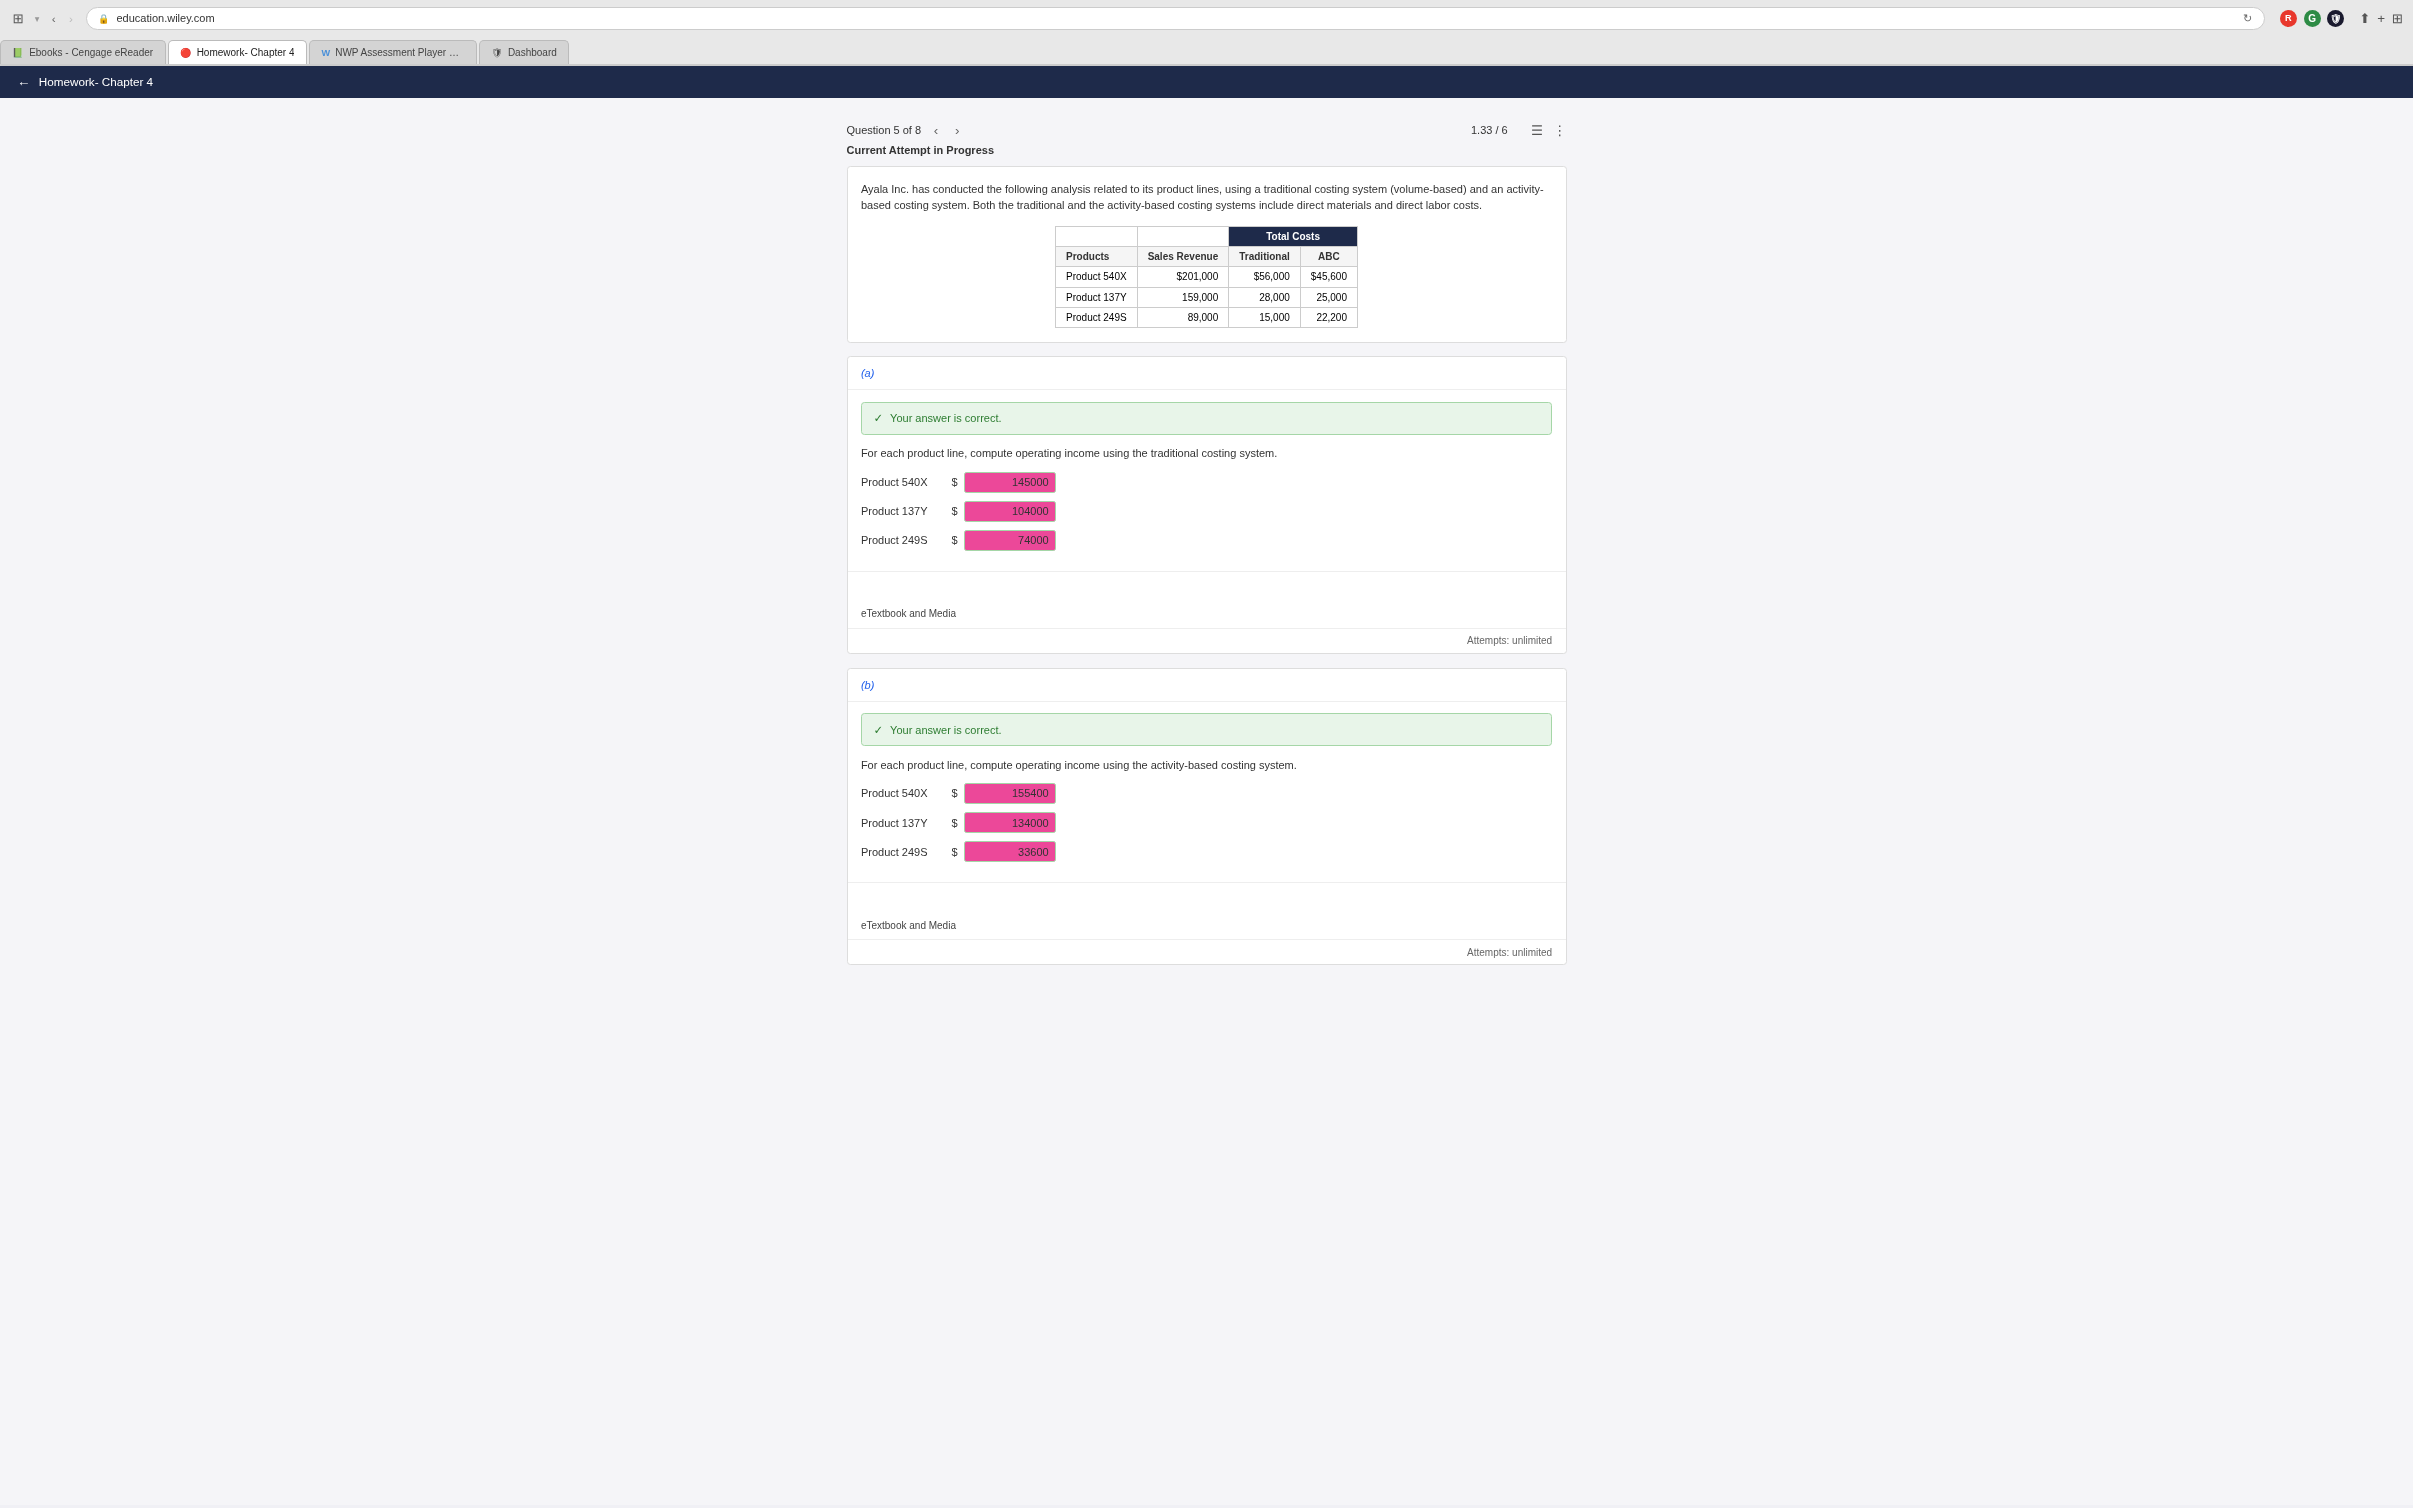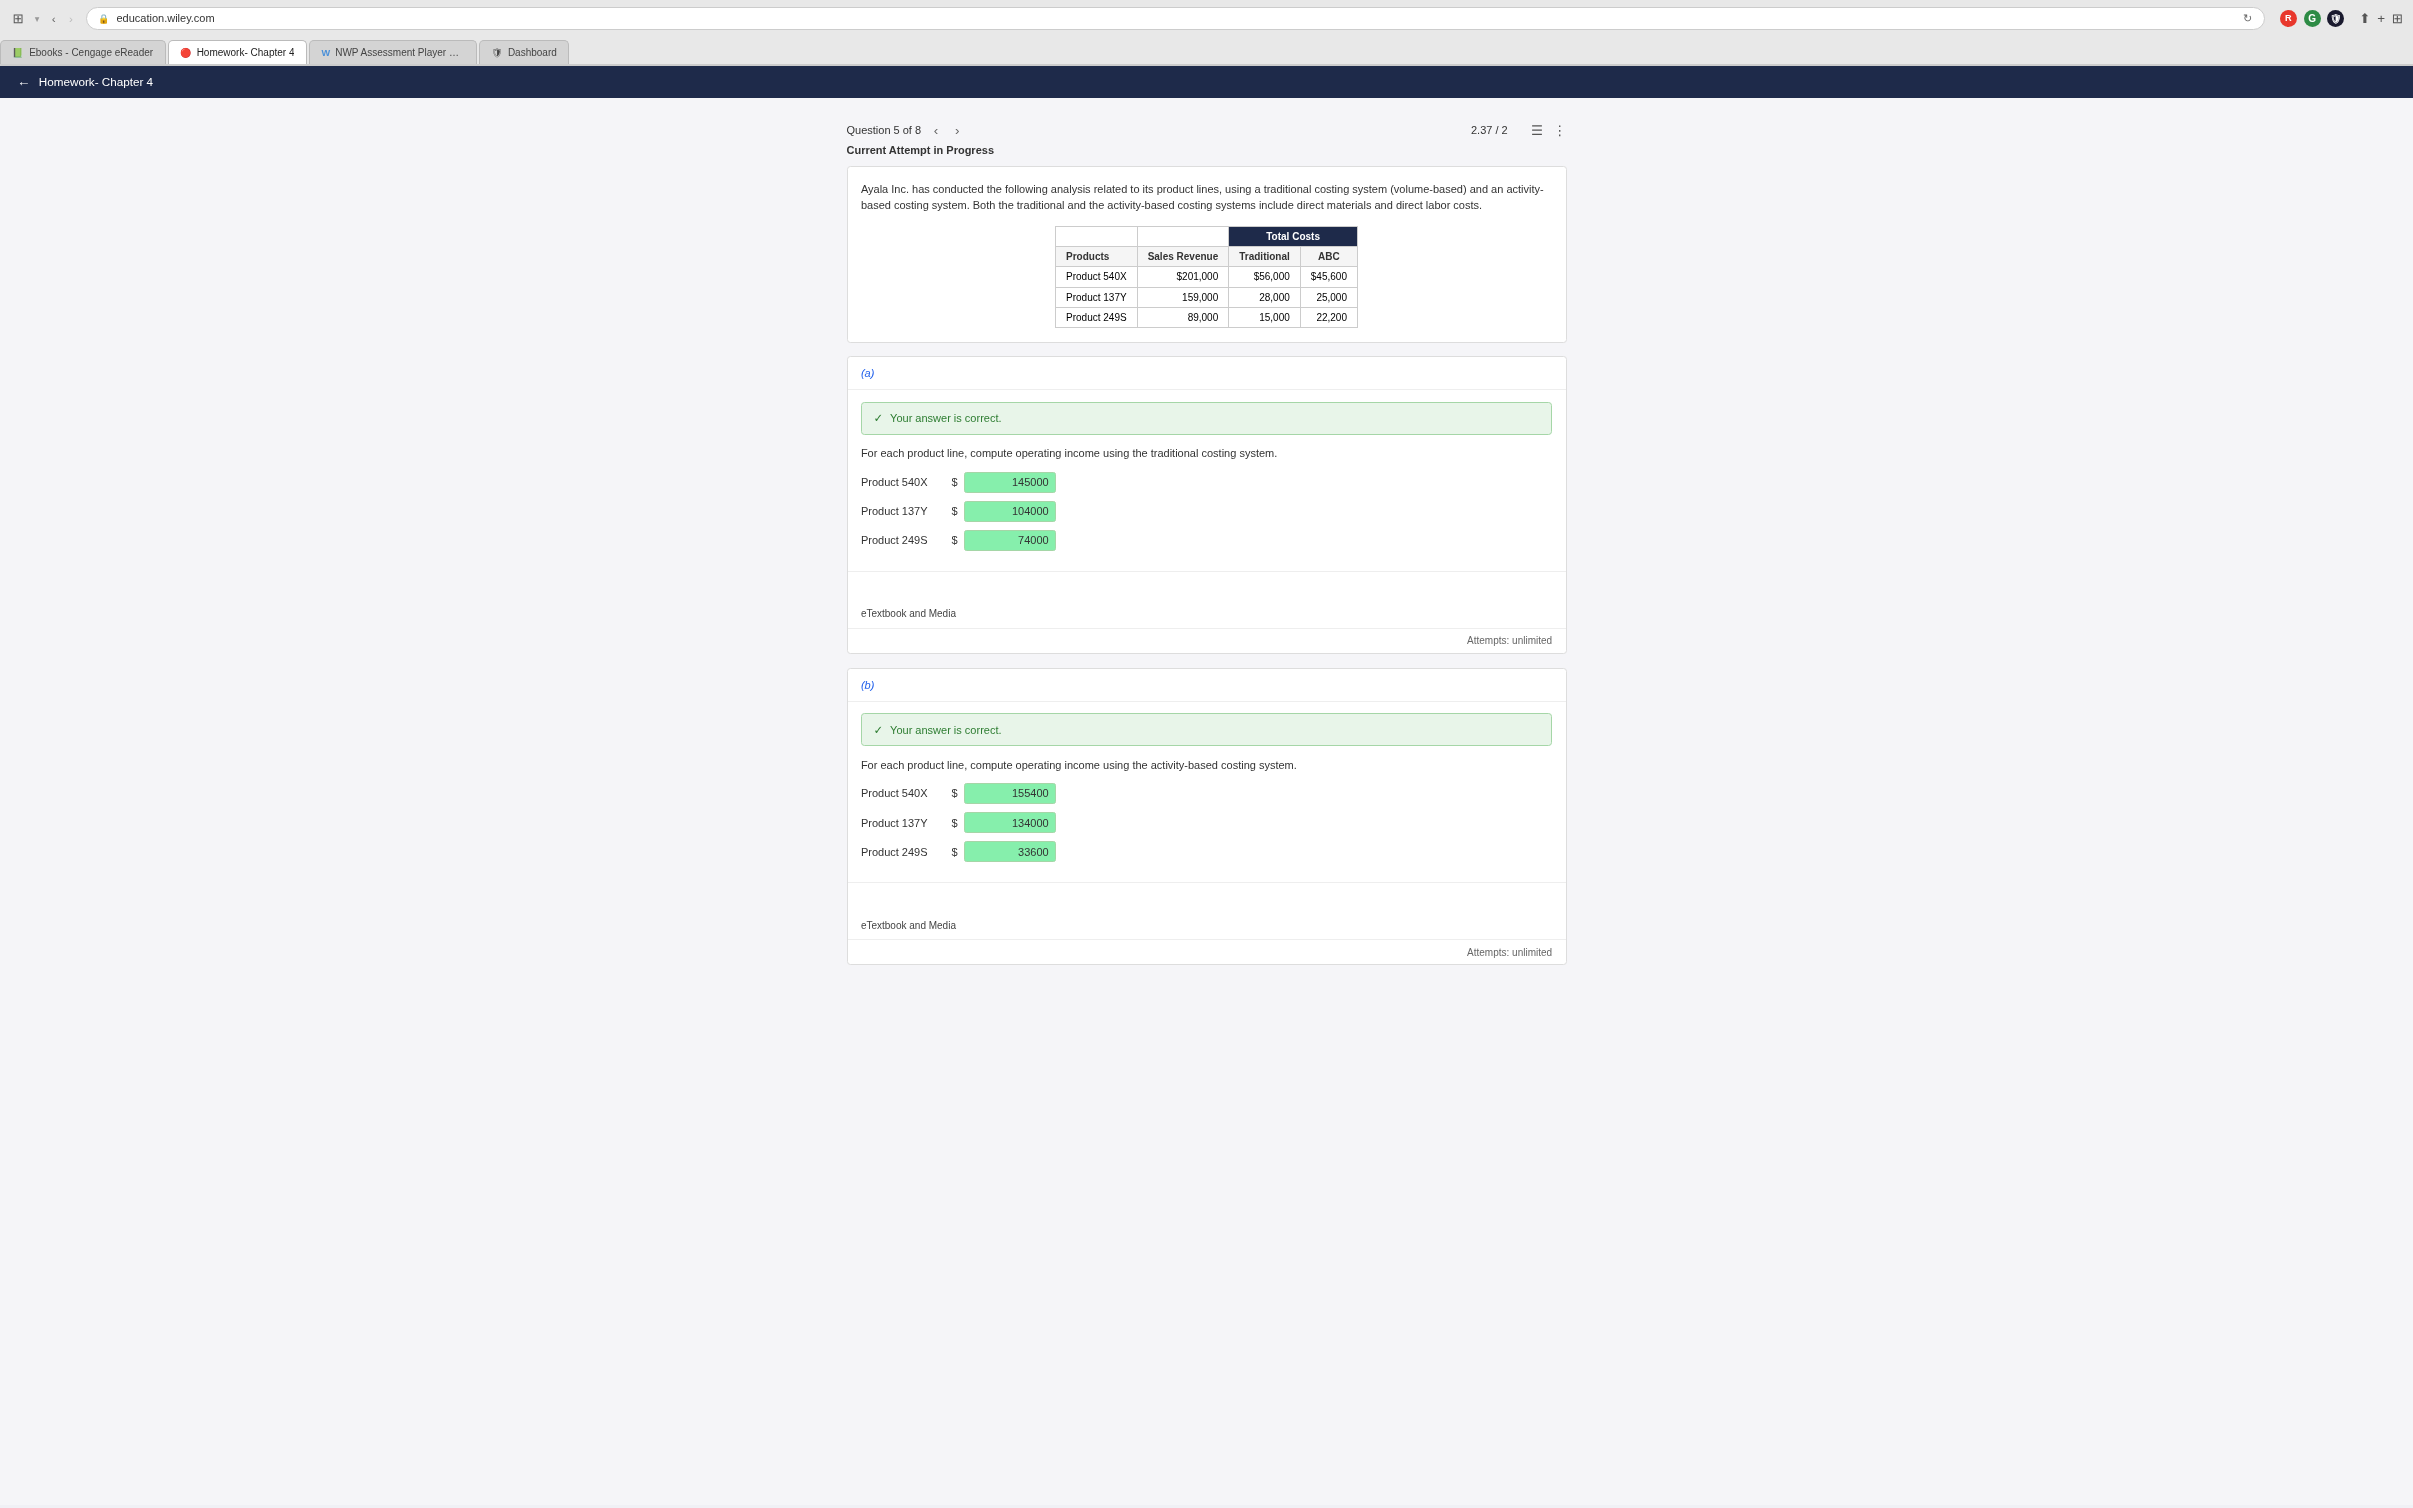--- a/index.html
+++ b/index.html
@@ -78,21 +78,21 @@
     .correct-check { color: #2e7d32; font-size: 11.7px; }
     .correct-text { font-size: 11px; color: #2e7d32; }
 
     
     .answer-instruction { font-size: 11px; color: #333; margin-bottom: 10px; line-height: 1.4; }
 
     
     .input-row { display: flex; align-items: center; margin-bottom: 8.4px; gap: 6.7px; }
     .input-label { font-size: 11px; color: #333; width: 84px; }
     .dollar-sign { font-size: 11px; color: #333; }
-    .answer-input { background: #86efac; border: 0.8px solid #a5d6a7; border-radius: 2.5px; padding: 3.4px 6.7px; font-size: 11px; width: 92px; text-align: right; color: #333; outline: none; }
+    .answer-input { background: #ec4899; border: 0.8px solid #a5d6a7; border-radius: 2.5px; padding: 3.4px 6.7px; font-size: 11px; width: 92px; text-align: right; color: #333; outline: none; }
 
     
     .etextbook-bar { border-top: 0.8px solid #eee; padding: 8.4px 13.4px; font-size: 10px; color: #555; cursor: pointer; display: flex; align-items: center; justify-content: space-between; }
     .etextbook-label { color: #444; margin-top: 28px; }
     .attempts-label { font-size: 10px; color: #666; text-align: right; padding: 6.7px 13.4px; border-top: 0.8px solid #eee; }
   </style>
 </head>
 <body>
 
 <div class="browser-chrome">
@@ -148,21 +148,21 @@
 <div class="main-content">
   <div class="content-wrapper">
 
     <div style="display:flex; align-items:center; padding: 10px 0 5px 0;">
       <div class="question-nav">
         <span class="question-label">Question 5 of 8</span>
         <button class="nav-arrow">‹</button>
         <button class="nav-arrow">›</button>
       </div>
       <div style="margin-left:auto; display:flex; align-items:center; gap:10px;">
-        <span class="question-score">2.37 / 2</span>
+        <span class="question-score">1.33 / 6</span>
         <button class="icon-btn">☰</button>
         <button class="icon-btn">⋮</button>
       </div>
     </div>
 
 
     <div class="section-label">Current Attempt in Progress</div>
 
     <div class="question-card">
       <p class="problem-text">Ayala Inc. has conducted the following analysis related to its product lines, using a traditional costing system (volume-based) and an activity-based costing system. Both the traditional and the activity-based costing systems include direct materials and direct labor costs.</p>

